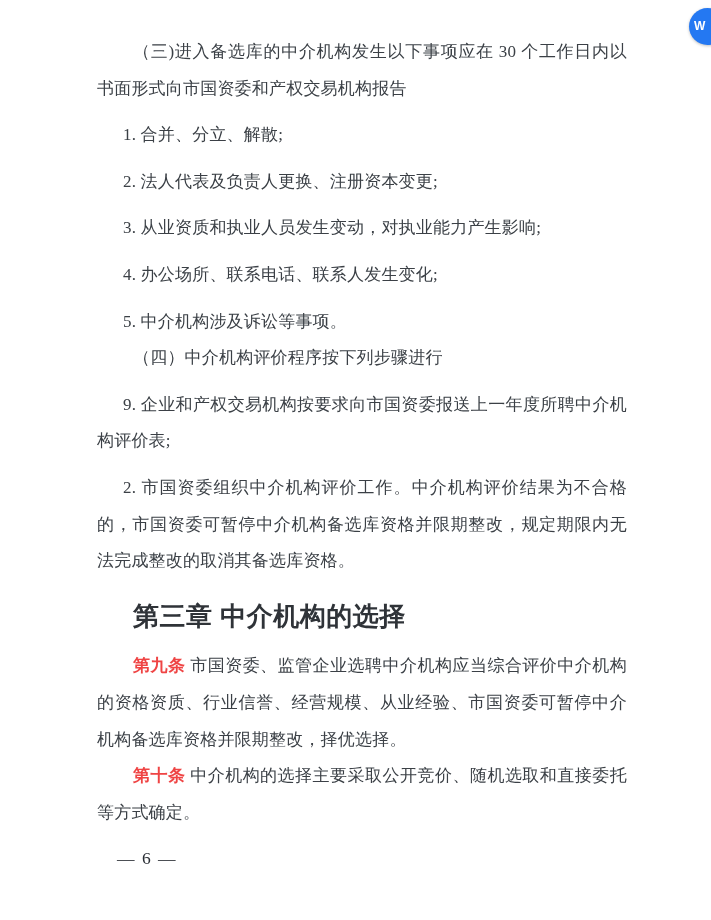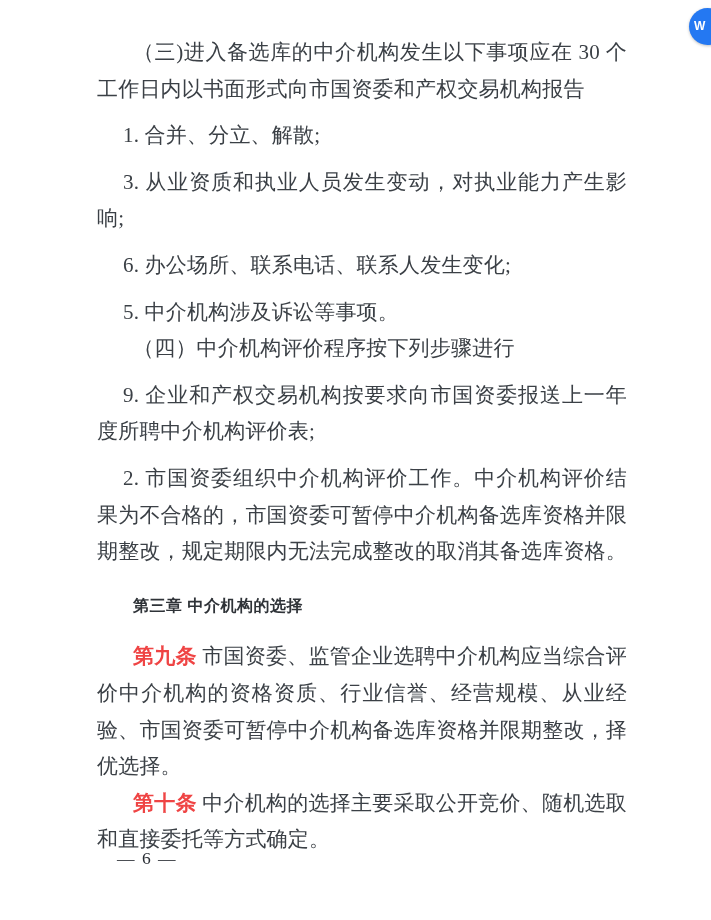--- a/index.html
+++ b/index.html
@@ -32,38 +32,38 @@
     font-weight: 700;
     line-height: 16px;
   }
   .content {
     position: absolute;
     top: 34px; left: 97px;
     width: 530px;
   }
   .para {
     margin: 0;
-    font-size: 21px;
+    font-size: 17px;
     line-height: 36.6px;
     color: #3b4046;
     text-align: justify;
     text-justify: inter-ideograph;
     letter-spacing: 0.2px;
   }
   .ind2 { text-indent: 36px; }
   .indnum { text-indent: 26px; margin-top: 10px; }
   .bold-run {
     font-family: "Liberation Sans", "DejaVu Sans", sans-serif;
     font-weight: 700;
     color: #ef4444;
   }
   .chapter {
     margin: 18px 0 14px 0;
     font-family: "Liberation Sans", "DejaVu Sans", sans-serif;
-    font-size: 16px;
+    font-size: 26px;
     line-height: 36.6px;
     font-weight: 700;
     color: #2f3338;
     text-indent: 36px;
     letter-spacing: 0.5px;
   }
   .page-number {
     position: absolute;
     left: 117px; top: 848px;
     font-size: 17.5px;
@@ -79,24 +79,25 @@
   <div class="fab">
     <span class="fab-glyph">W</span>
   </div>
 
   <div class="content">
 
     <p class="para ind2"><span>（三)进入备选库的中介机构发生以下事项应在 30 个工作日内以书面形式向市国资委和产权交易机构报告</span></p>
 
     <p class="para indnum"><span>1. 合并、分立、解散;</span></p>
 
+    <p class="para indnum"><span>2. 法人代表及负责人更换、注册资本变更;</span></p>
 
     <p class="para indnum"><span>3. 从业资质和执业人员发生变动，对执业能力产生影响;</span></p>
 
-    <p class="para indnum"><span>6. 办公场所、联系电话、联系人发生变化;</span></p>
+    <p class="para indnum"><span>4. 办公场所、联系电话、联系人发生变化;</span></p>
 
     <p class="para indnum"><span>5. 中介机构涉及诉讼等事项。</span></p>
 
     <p class="para ind2"><span>（四）中介机构评价程序按下列步骤进行</span></p>
 
     <p class="para indnum"><span>9. 企业和产权交易机构按要求向市国资委报送上一年度所聘中介机构评价表;</span></p>
 
     <p class="para indnum"><span>2. 市国资委组织中介机构评价工作。中介机构评价结果为不合格的，市国资委可暂停中介机构备选库资格并限期整改，规定期限内无法完成整改的取消其备选库资格。</span></p>
 
     <h2 class="chapter">第三章  中介机构的选择</h2>

